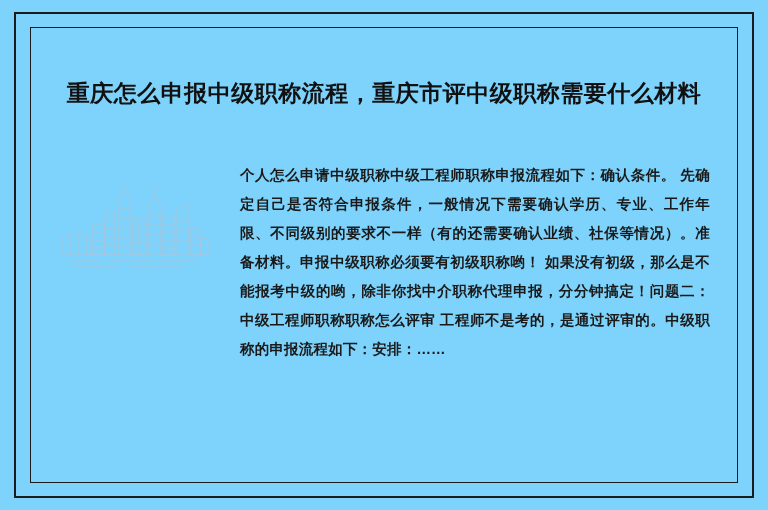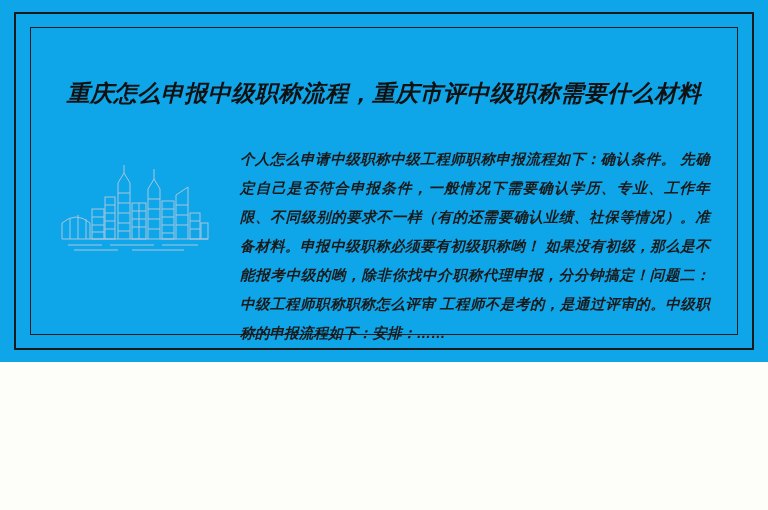--- a/index.html
+++ b/index.html
@@ -9,24 +9,23 @@
   body {
     width: 768px;
     height: 510px;
     background: #fdfdfa;
     font-family: "Liberation Sans", sans-serif;
     overflow: hidden;
   }
   .page {
     position: relative;
     width: 768px;
-    height: 362px;
-    background: #0ea5e9;
+    height: 510px;
+    background: #7dd3fc;
     box-sizing: border-box;
-    font-style: italic;
   }
   .outer-frame {
     position: absolute;
     left: 14px;
     top: 12px;
     right: 14px;
     bottom: 12px;
     border: 2px solid #1b1b1b;
     box-sizing: border-box;
   }
@@ -53,21 +52,21 @@
     text-align: center;
     font-size: 23px;
     font-weight: bold;
     line-height: 1.5;
     color: #111111;
     letter-spacing: 0.5px;
   }
   .body-row {
     display: flex;
     align-items: flex-start;
-    margin-top: 34px;
+    margin-top: 50px;
     padding: 0 8px 0 14px;
   }
   .thumb {
     flex: 0 0 auto;
     width: 168px;
     height: 112px;
     margin-top: 8px;
     position: relative;
   }
   .thumb svg {

